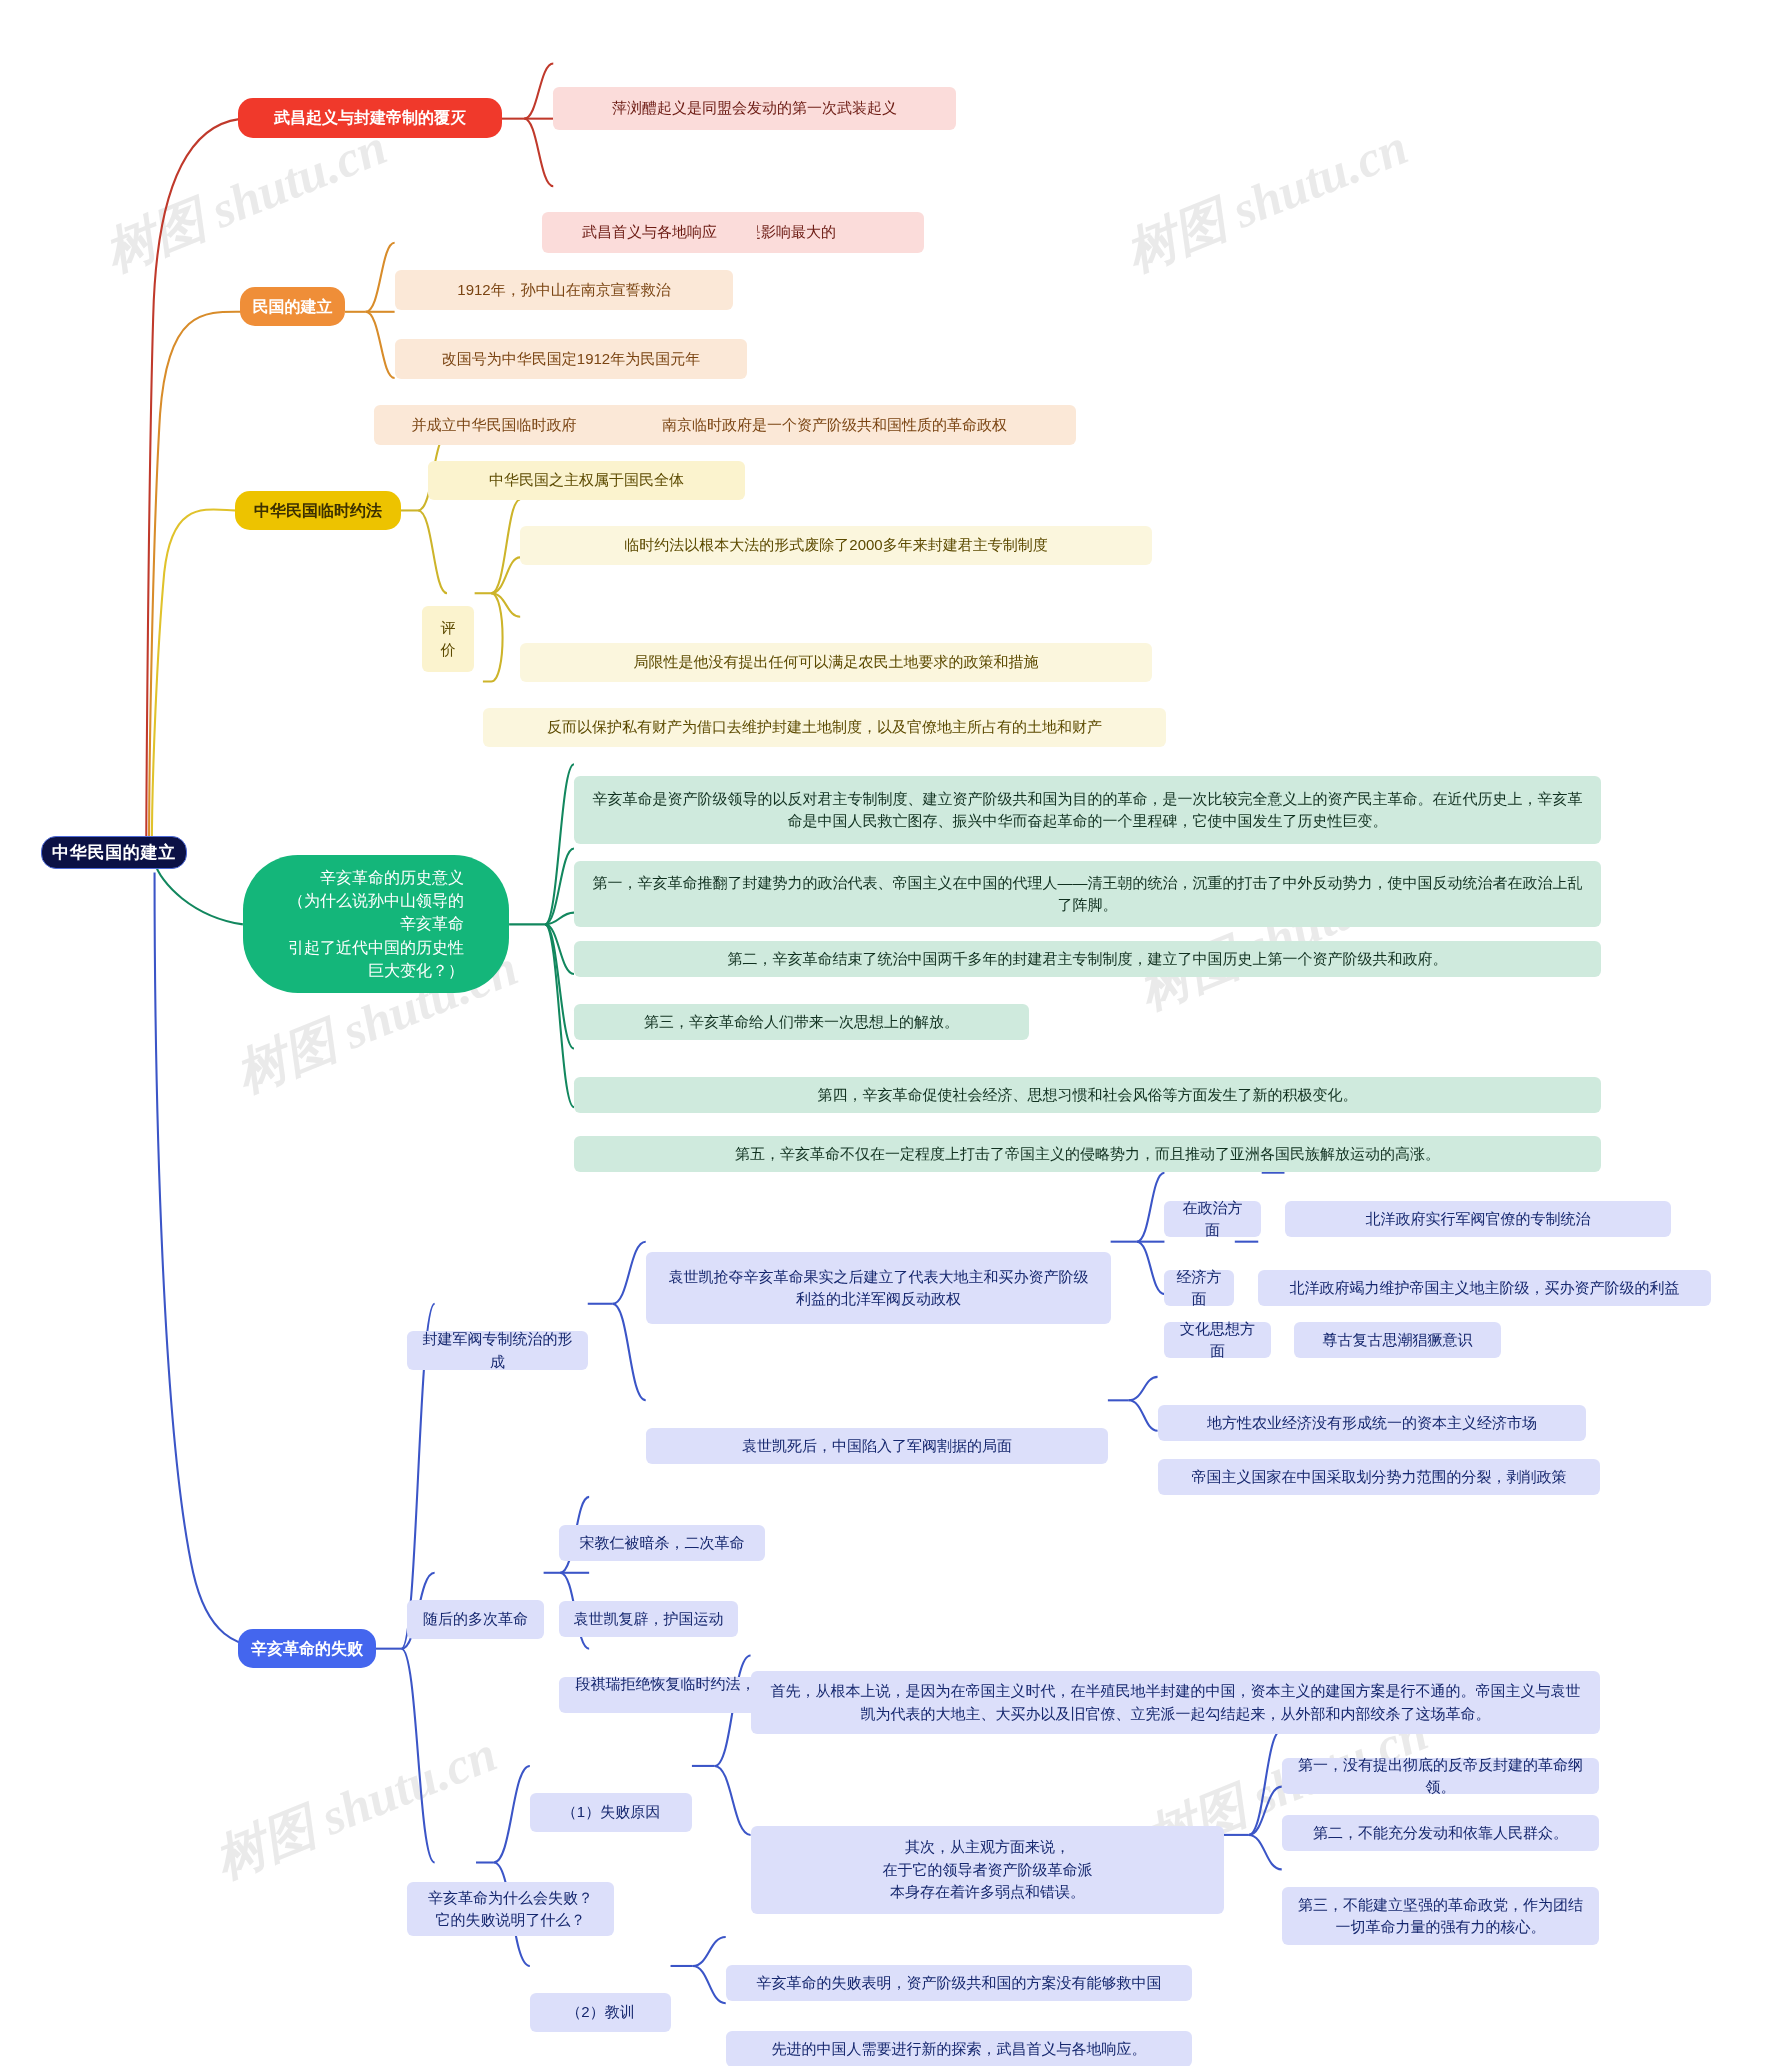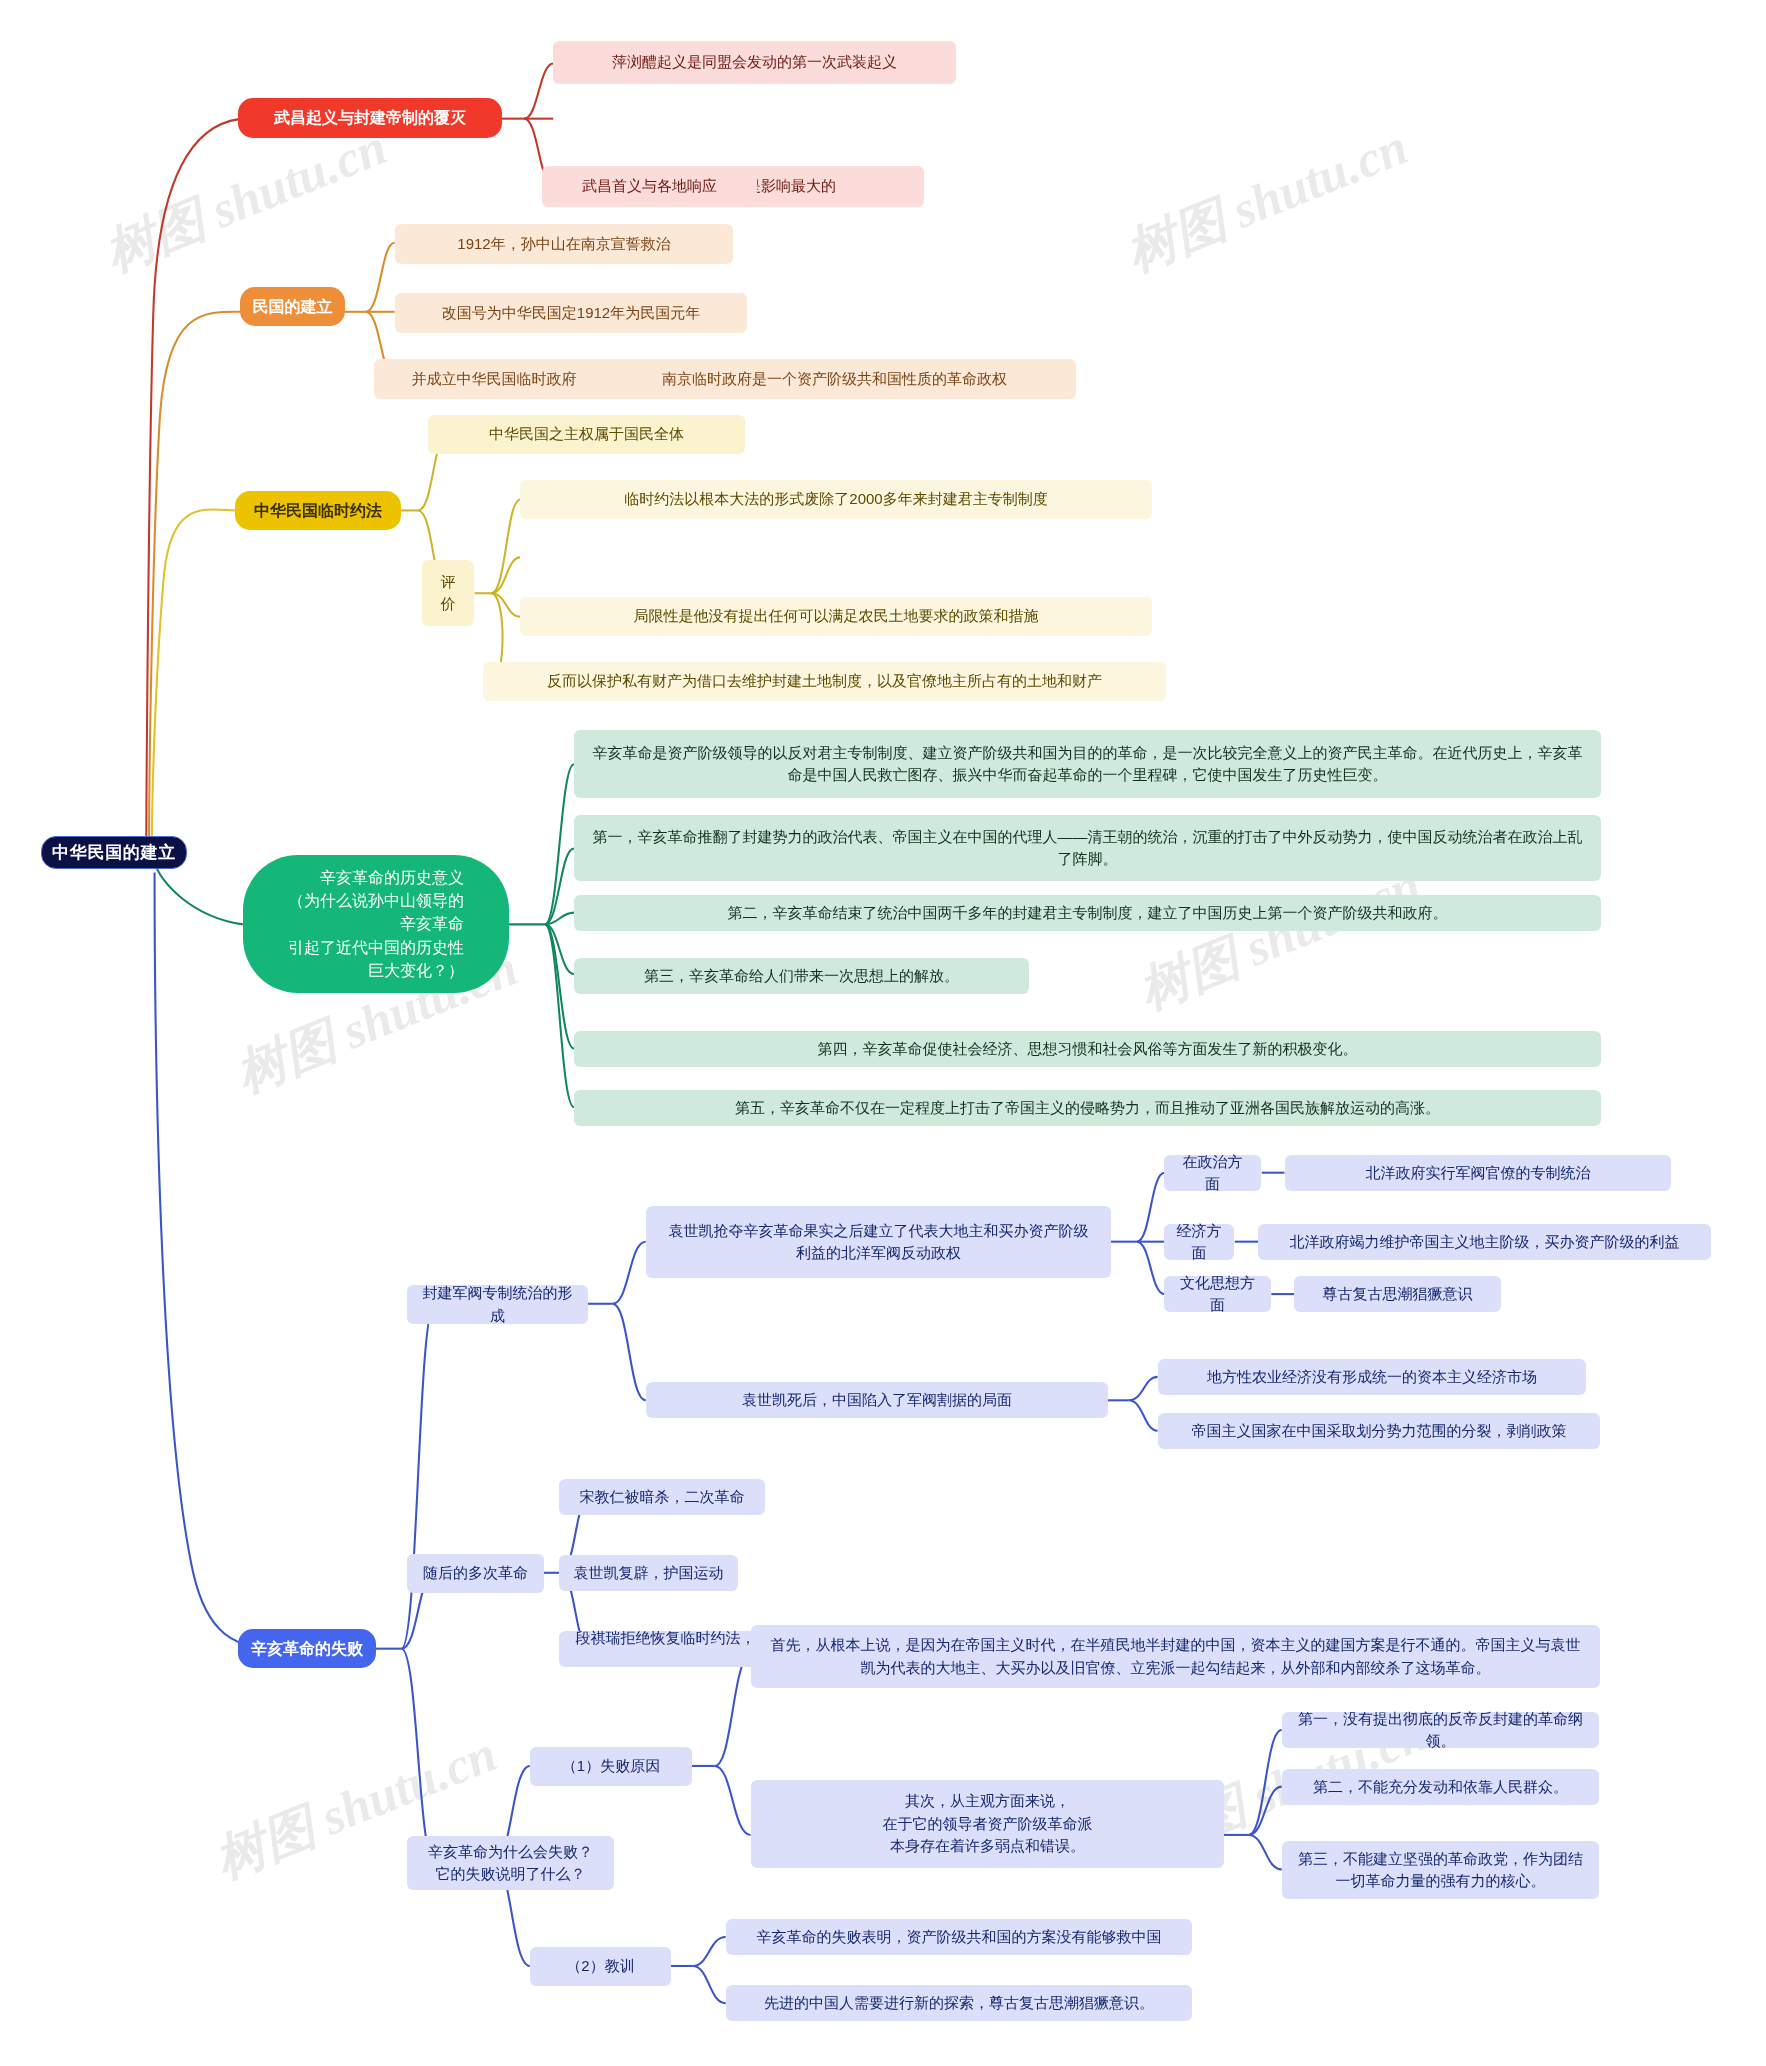--- a/index.html
+++ b/index.html
@@ -22,21 +22,21 @@
 
   
   .box{border-radius:6.2px;font-size:15px;}
   .box.red{background:#fbdcda;color:#6b1a12;}
   .box.orange{background:#fbe8d7;color:#7a4412;}
   .box.yellow{background:#fbf3ce;color:#5c4a00;}
   .box.yellow2{background:#fbf6dd;color:#5c4a00;}
   .box.green{background:#cfeadd;color:#10301f;}
   .box.blue{background:#dcdffa;color:#15276e;}
 
-  .pad{padding:7px 12.4px;}
+  .pad{padding:7px 12.4px;margin-top:46px;}
 
   .wm{position:absolute;color:rgba(130,130,130,.17);font-size:51px;font-weight:bold;
       transform:rotate(-22deg);white-space:nowrap;pointer-events:none;
       font-family:"Liberation Serif","DejaVu Serif",serif;font-style:italic;}
 </style>
 </head>
 <body>
 
 <div id="canvas">
 
@@ -186,16 +186,16 @@
   <div class="node box blue pad" style="left:751px;top:1625px;width:849px;height:63px;padding:8.3px 18px;">首先，从根本上说，是因为在帝国主义时代，在半殖民地半封建的中国，资本主义的建国方案是行不通的。帝国主义与袁世凯为代表的大地主、大买办以及旧官僚、立宪派一起勾结起来，从外部和内部绞杀了这场革命。</div>
   <div class="node box blue pad" style="left:751px;top:1780px;width:473px;height:88px;padding:8.3px 18px;">其次，从主观方面来说，
 在于它的领导者资产阶级革命派
 本身存在着许多弱点和错误。</div>
   <div class="node box blue pad" style="left:1282px;top:1712px;width:317px;height:36px;">第一，没有提出彻底的反帝反封建的革命纲领。</div>
   <div class="node box blue pad" style="left:1282px;top:1769px;width:317px;height:36px;">第二，不能充分发动和依靠人民群众。</div>
   <div class="node box blue pad" style="left:1282px;top:1841px;width:317px;height:58px;padding:7px 15px;">第三，不能建立坚强的革命政党，作为团结一切革命力量的强有力的核心。</div>
 
   <div class="node box blue pad" style="left:530px;top:1947px;width:141px;height:39px;">（2）教训</div>
   <div class="node box blue pad" style="left:726px;top:1919px;width:466px;height:36px;">辛亥革命的失败表明，资产阶级共和国的方案没有能够救中国</div>
-  <div class="node box blue pad" style="left:726px;top:1985px;width:466px;height:36px;">先进的中国人需要进行新的探索，尊古复古思潮猖獗意识。</div>
+  <div class="node box blue pad" style="left:726px;top:1985px;width:466px;height:36px;">先进的中国人需要进行新的探索，武昌首义与各地响应。</div>
 
 </div>
 
 
 </body></html>

